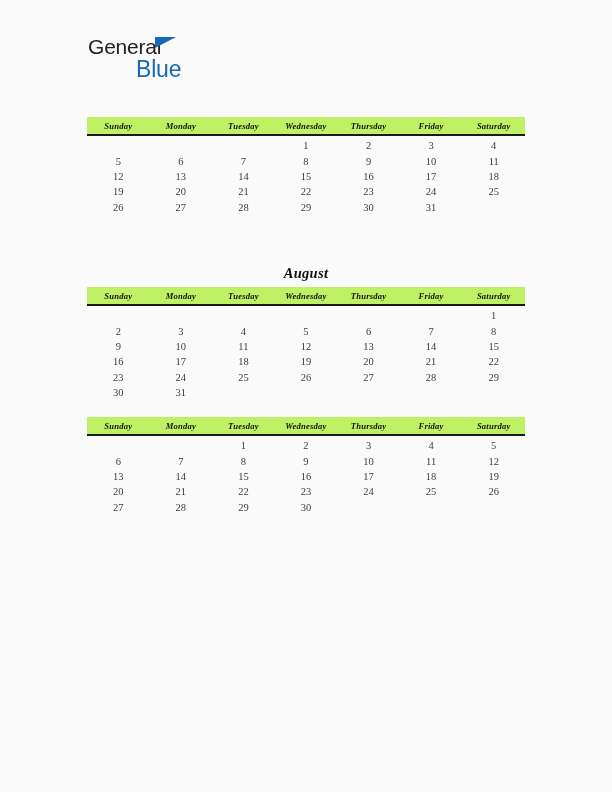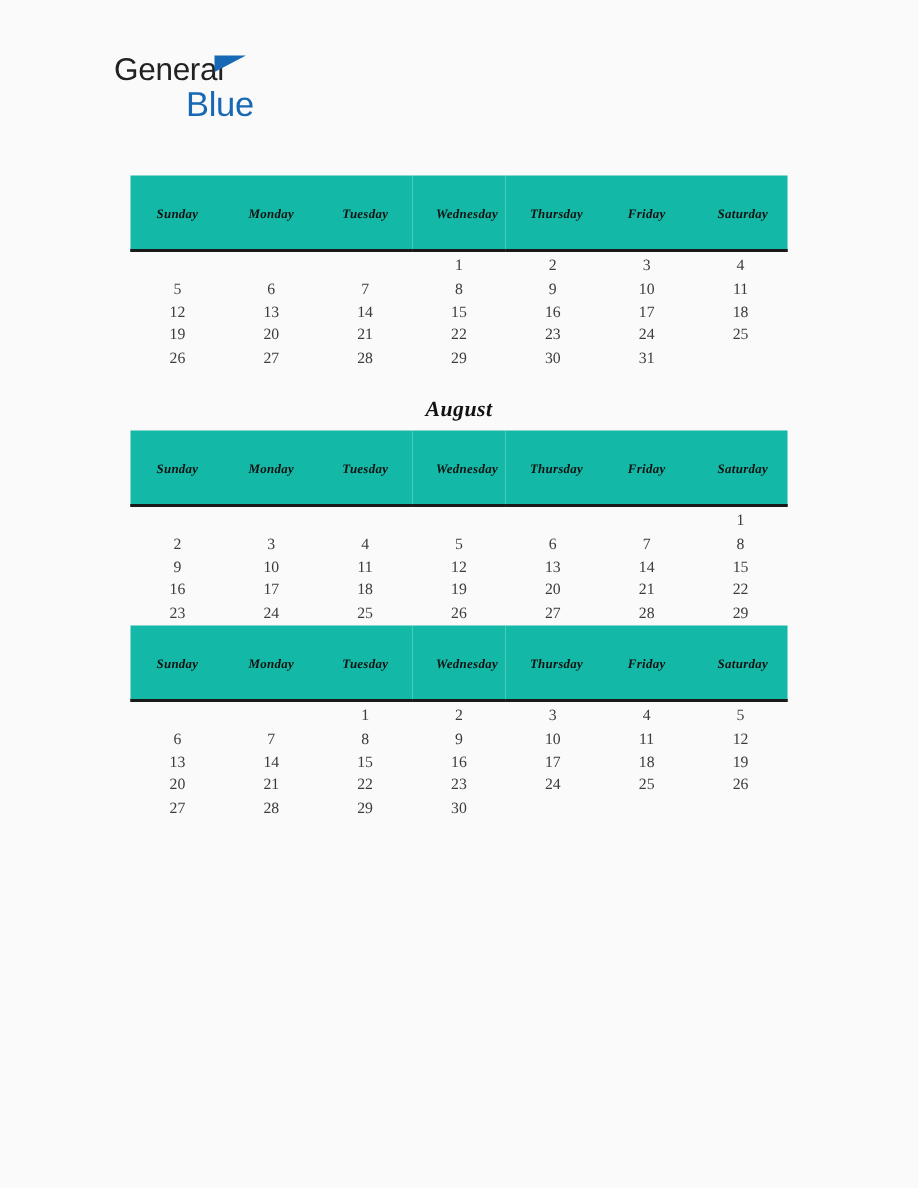--- a/index.html
+++ b/index.html
@@ -28,21 +28,21 @@
   .header {
     position: absolute;
     top: 30px;
     left: 0;
     width: 612px;
     height: 80px;
   }
 
   .logo {
     position: absolute;
-    left: 76px;
+    left: 88px;
     top: 6px;
     width: 180px;
     height: 52px;
     font-family: "Liberation Sans", "DejaVu Sans", sans-serif;
     line-height: 1;
   }
   .logo-row1 {
     position: absolute;
     left: 0;
     top: 0;
@@ -117,29 +117,29 @@
     line-height: 20px;
   }
 
   table.cal {
     border-collapse: collapse;
     width: 438px;
     table-layout: fixed;
     margin-top: 4px;
   }
   table.cal th {
-    background: #14b8a6;
+    background: #bef264;
     font-family: "Liberation Serif", "DejaVu Serif", serif;
     font-style: italic;
     font-weight: bold;
     font-size: 8.6px;
     color: #111111;
     text-align: center;
     height: 17px;
-    padding: 16px;
+    padding: 0;
     border: none;
     letter-spacing: 0.2px;
   }
   table.cal thead tr {
     border-bottom: 2px solid #1a1a1a;
   }
   table.cal td {
     text-align: center;
     font-family: "Liberation Serif", "DejaVu Serif", serif;
     font-size: 10.5px;

